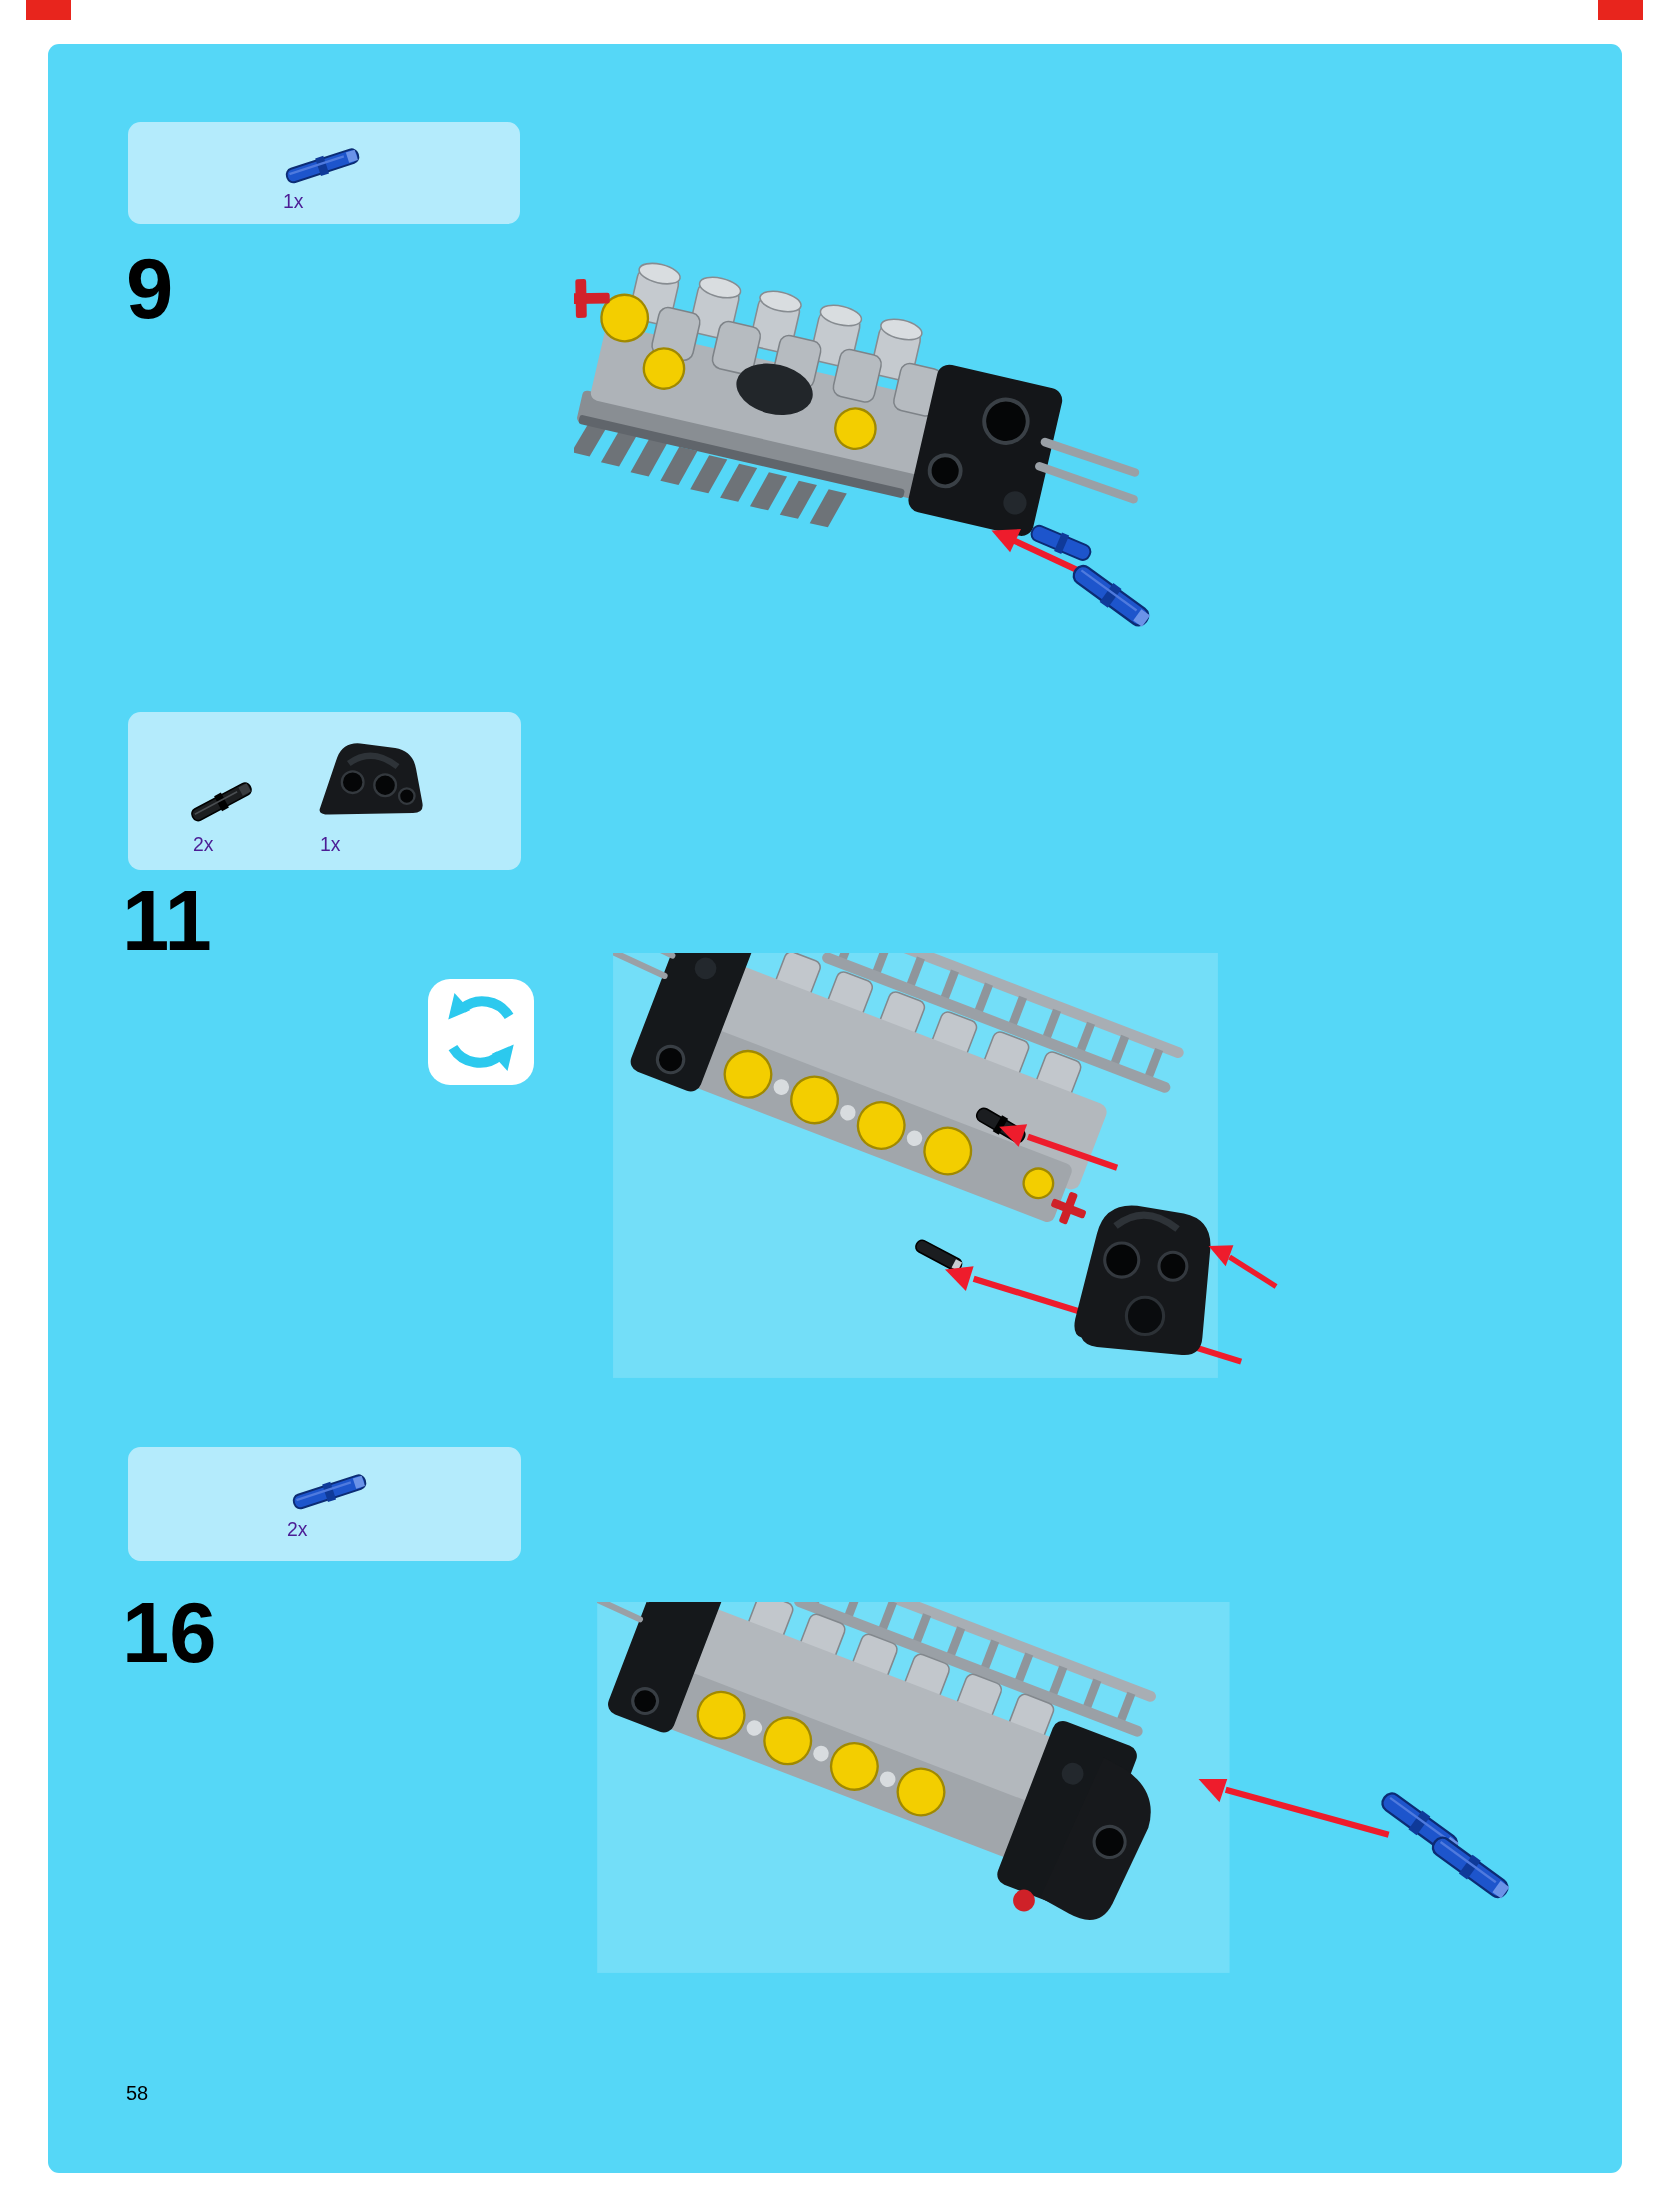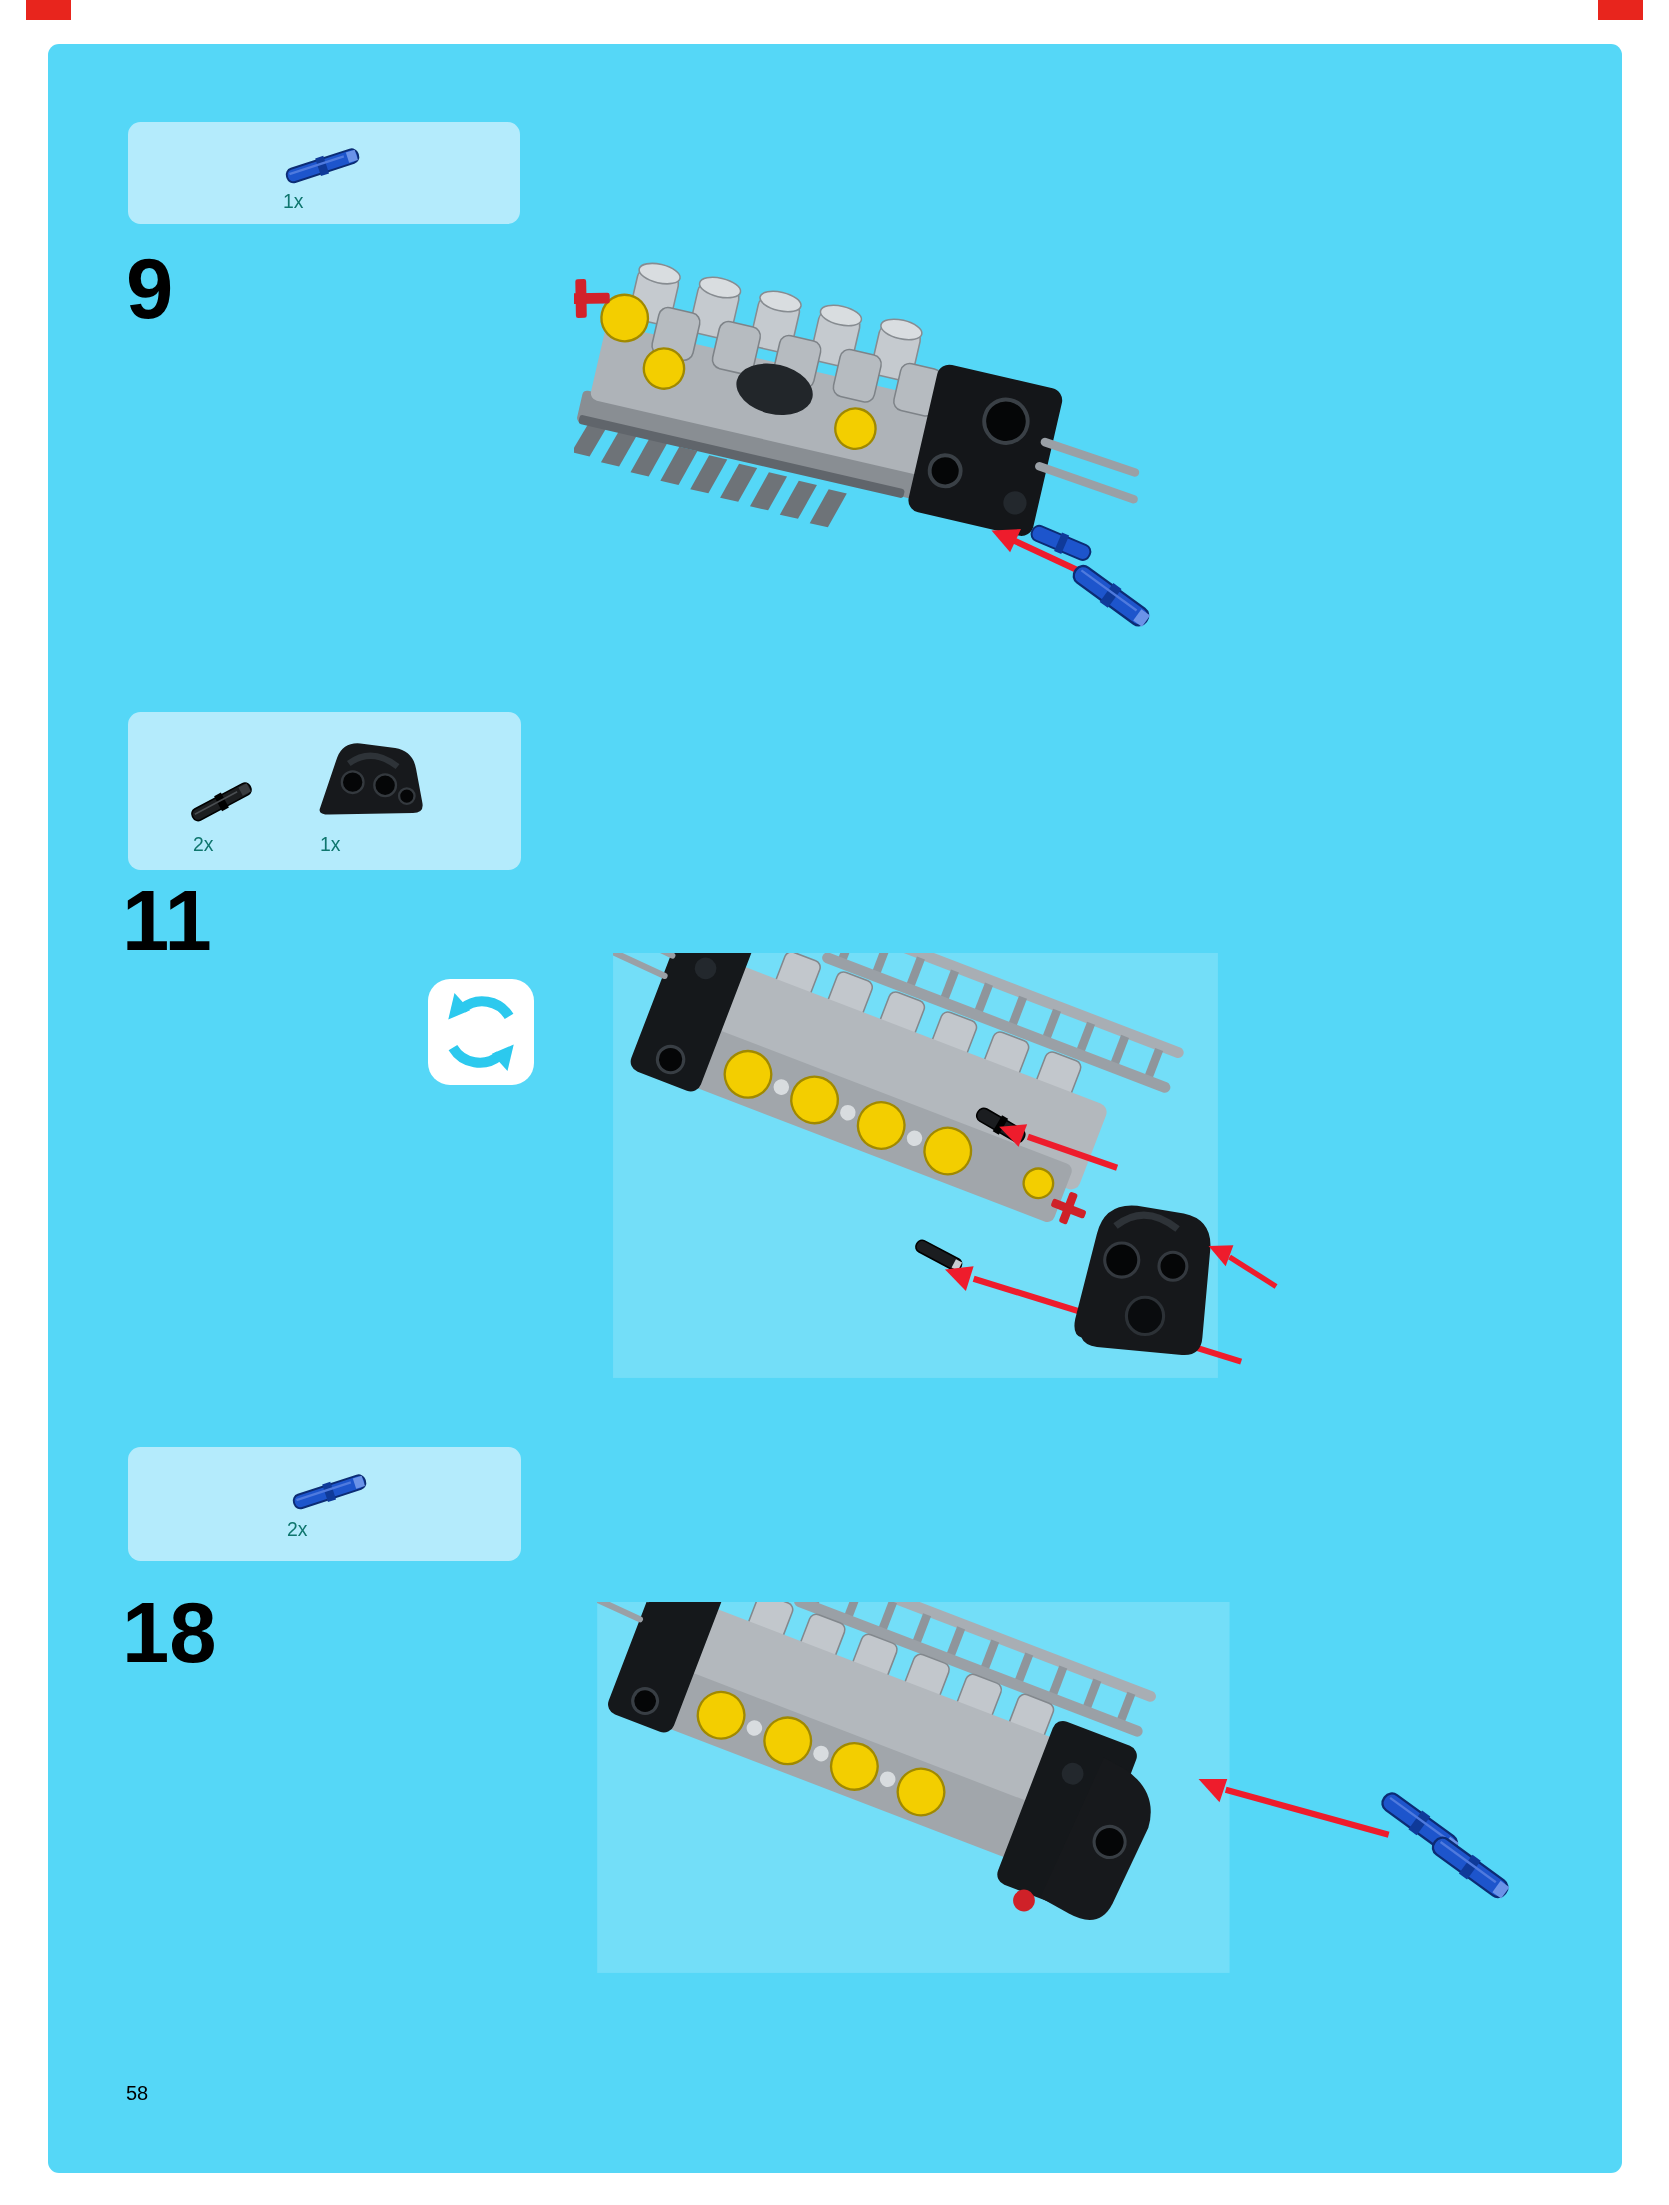--- a/index.html
+++ b/index.html
@@ -9,21 +9,21 @@
     background:#ffffff; overflow:hidden;
     font-family:"Liberation Sans", sans-serif; color:#000;
   }
   .print-mark { position:absolute; top:0; width:45px; height:20px; background:#e8251d; }
   .canvas {
     position:absolute; left:48px; top:44px; width:1574px; height:2129px;
     background:#55d7f7; border-radius:11px;
   }
   .parts-box { position:absolute; background:#b4ebfc; border-radius:12.4px; }
   .part-icon { position:absolute; }
-  .part-count { position:absolute; font-size:19.4px; line-height:1; color:#0f766e; }
+  .part-count { position:absolute; font-size:19.4px; line-height:1; color:#4c1d95; }
   .step-number { position:absolute; font-size:85px; font-weight:700; line-height:1; color:#000; }
   .illus { position:absolute; }
   .rotate-badge { position:absolute; left:380px; top:935px; width:106px; height:106px;
     background:#ffffff; border-radius:22px; }
   .page-number { position:absolute; left:78px; top:2039px; font-size:20px; line-height:1; }
 </style>
 </head>
 <body>
 
 <div class="print-mark" style="left:26px"></div>
@@ -249,21 +249,21 @@
       <g transform="translate(65,36) rotate(-18)">
         <rect x="-48" y="-9" width="96" height="18" rx="8" fill="#1d55cc" stroke="#0c2c74" stroke-width="2.5"></rect>
         <rect x="-6" y="-12" width="11" height="24" fill="#0f3a99"></rect>
         <rect x="34" y="-7" width="12" height="14" fill="#6b93e8"></rect>
         <line x1="-44" y1="-3" x2="30" y2="-3" stroke="#4f7ade" stroke-width="3"></line>
       </g>
     </svg>
     <div class="part-count" style="left:159px; top:73px">2x</div>
   </div>
 
-  <div class="step-number" style="left:74px; top:1546px">18</div>
+  <div class="step-number" style="left:74px; top:1546px">16</div>
 
   <svg class="illus" style="left:549px; top:1558px; width:916px; height:419px" viewBox="0 0 1180 540">
     <rect x="0" y="0" width="815" height="478" fill="#ffffff" opacity="0.18"></rect>
     <g transform="rotate(21 360 210)">
       <g>
         <rect x="185" y="-6" width="480" height="14" rx="7" fill="#a8aeb4"></rect>
         <g fill="#8f959b">
           <rect x="205" y="6" width="11" height="38"></rect>
           <rect x="252" y="6" width="11" height="38"></rect>
           <rect x="299" y="6" width="11" height="38"></rect>

